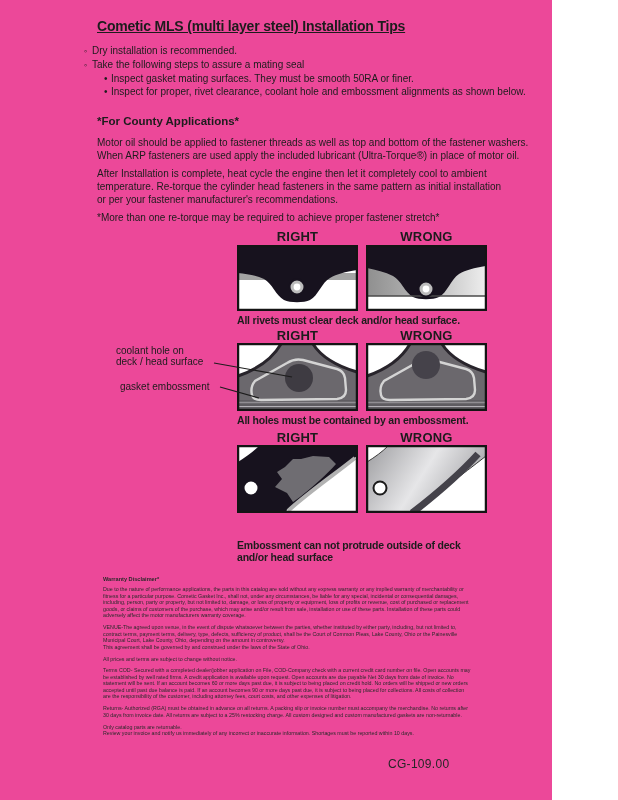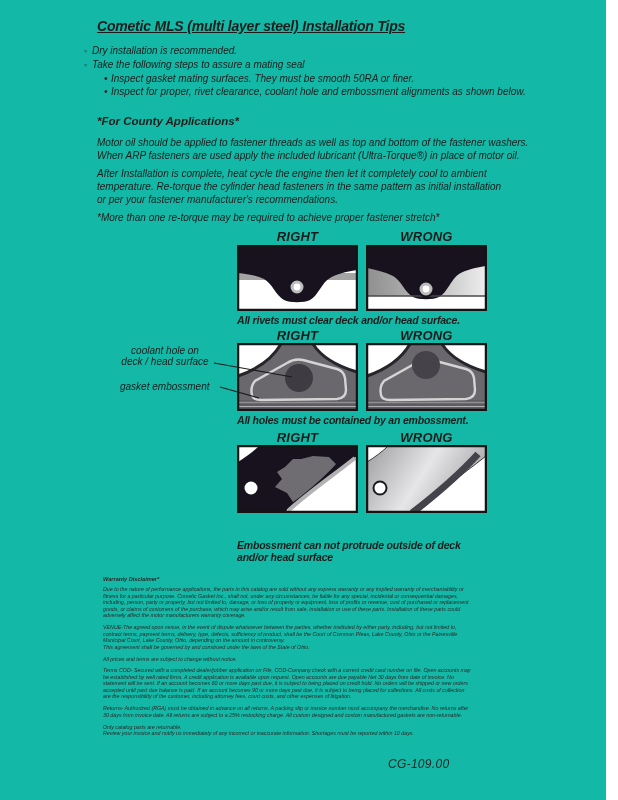--- a/index.html
+++ b/index.html
@@ -1,18 +1,18 @@
 <!DOCTYPE html>
 <html><head>
 <meta charset="utf-8">
 <style>
   html,body { margin:0; padding:0; background:#ffffff; }
   .page {
-    position:relative; width:606px; height:800px; background:#14b8a6;
-    font-family:"Liberation Sans","DejaVu Sans",sans-serif; color:#1c1c1c; overflow:hidden;font-style:italic;
+    position:relative; width:552px; height:800px; background:#ec4899;
+    font-family:"Liberation Sans","DejaVu Sans",sans-serif; color:#1c1c1c; overflow:hidden;
   }
   .abs { position:absolute; }
   .title {
     left:97px; top:18px; font-size:14px; font-weight:bold;
     text-decoration:underline; letter-spacing:-0.2px; margin:0;
   }
   .bullets { left:84px; top:44px; width:450px; font-size:10px; line-height:13px; }
   .bline { white-space:nowrap; }
   .bline .m { display:inline-block; width:8px; font-size:9px; }
   .sub { padding-left:20px; }
@@ -81,21 +81,21 @@
     <circle cx="60" cy="44" r="7.5" fill="#bcbcbc" stroke="#17121e" stroke-width="2"></circle>
     <circle cx="60" cy="44" r="3.4" fill="#ffffff"></circle>
     <rect x="1" y="1" width="119" height="64" fill="none" stroke="#141414" stroke-width="2.5"></rect>
   </svg>
 
   <div class="abs cap" style="left:237px; top:314px;">All rivets must clear deck and/or head surface.</div>
 
   <div class="abs dlabel" style="left:237px; top:328px;">RIGHT</div>
   <div class="abs dlabel" style="left:366px; top:328px;">WRONG</div>
 
-  <div class="abs sidelab" style="left:116px; top:345px; width:98px; text-align:center; white-space:pre-line;">coolant hole on
+  <div class="abs sidelab" style="left:116px; top:345px; width:98px; text-align:left; white-space:pre-line;">coolant hole on
 deck / head surface</div>
   <div class="abs sidelab" style="left:120px; top:381px;">gasket embossment</div>
 
   <svg class="abs diag" style="left:237px; top:343px;" width="121" height="68" viewBox="0 0 121 68">
     <rect x="0" y="0" width="121" height="68" fill="#6b686d"></rect>
     <rect x="1" y="57" width="119" height="10" fill="#5f5c61"></rect>
     <line x1="1" y1="59.5" x2="120" y2="59.5" stroke="#918e93" stroke-width="1.4"></line>
     <line x1="1" y1="63.5" x2="120" y2="63.5" stroke="#c9c6cb" stroke-width="0.8"></line>
     <path d="M1,1 L44,1 C37,13 24,25 1,33 Z" fill="#ffffff"></path>
     <path d="M76,1 L120,1 L120,29 C96,22 83,12 76,1 Z" fill="#ffffff"></path>

